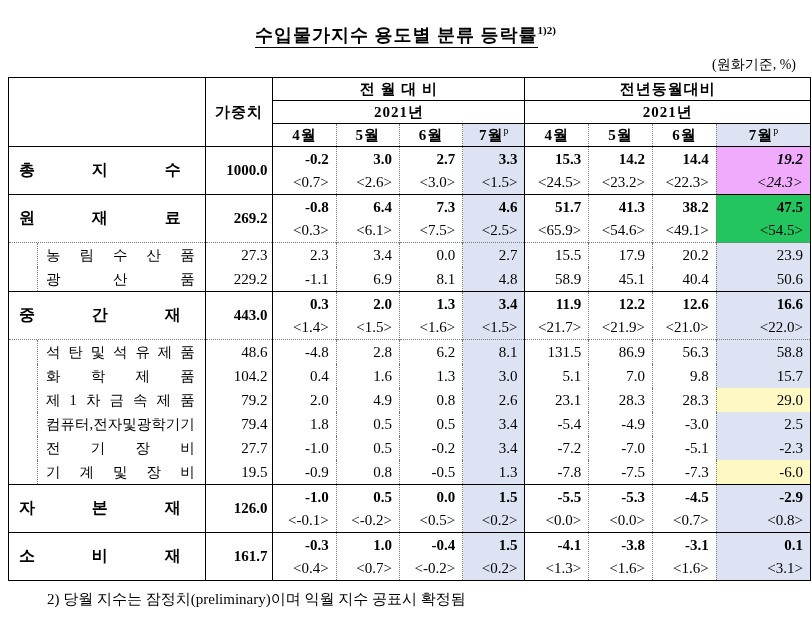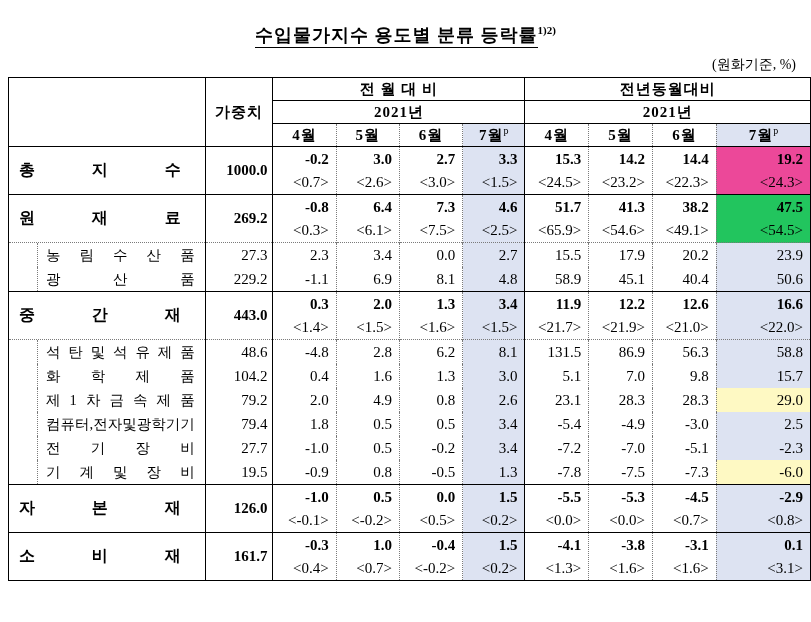--- a/index.html
+++ b/index.html
@@ -121,21 +121,21 @@
           <div class="c">&lt;24.5&gt;</div>
         </td>
         <td class="num bdot">
           <div class="v">14.2</div>
           <div class="c">&lt;23.2&gt;</div>
         </td>
         <td class="num bdot">
           <div class="v">14.4</div>
           <div class="c">&lt;22.3&gt;</div>
         </td>
-        <td class="num bsolid hl" style="background: #ec4899;">
+        <td class="num bsolid hl" style="background: #f0abfc; font-style: italic;">
           <div class="v">19.2</div>
           <div class="c">&lt;24.3&gt;</div>
         </td>
       </tr>
       <tr class="main bt-solid">
         <td class="label bsolid">
           <div class="lw">
             <div class="lt">원 재 료</div>
           </div>
         </td>
@@ -418,13 +418,14 @@
         </td>
         <td class="num bsolid hl" style="background: rgb(221, 227, 242);">
           <div class="v">0.1</div>
           <div class="c">&lt;3.1&gt;</div>
         </td>
       </tr>
     </tbody>
 </table>
 
 <div class="notes">
+  <div class="n2">2) 당월 지수는 잠정치(preliminary)이며 익월 지수 공표시 확정됨</div>
 </div>
 
 </body></html>

